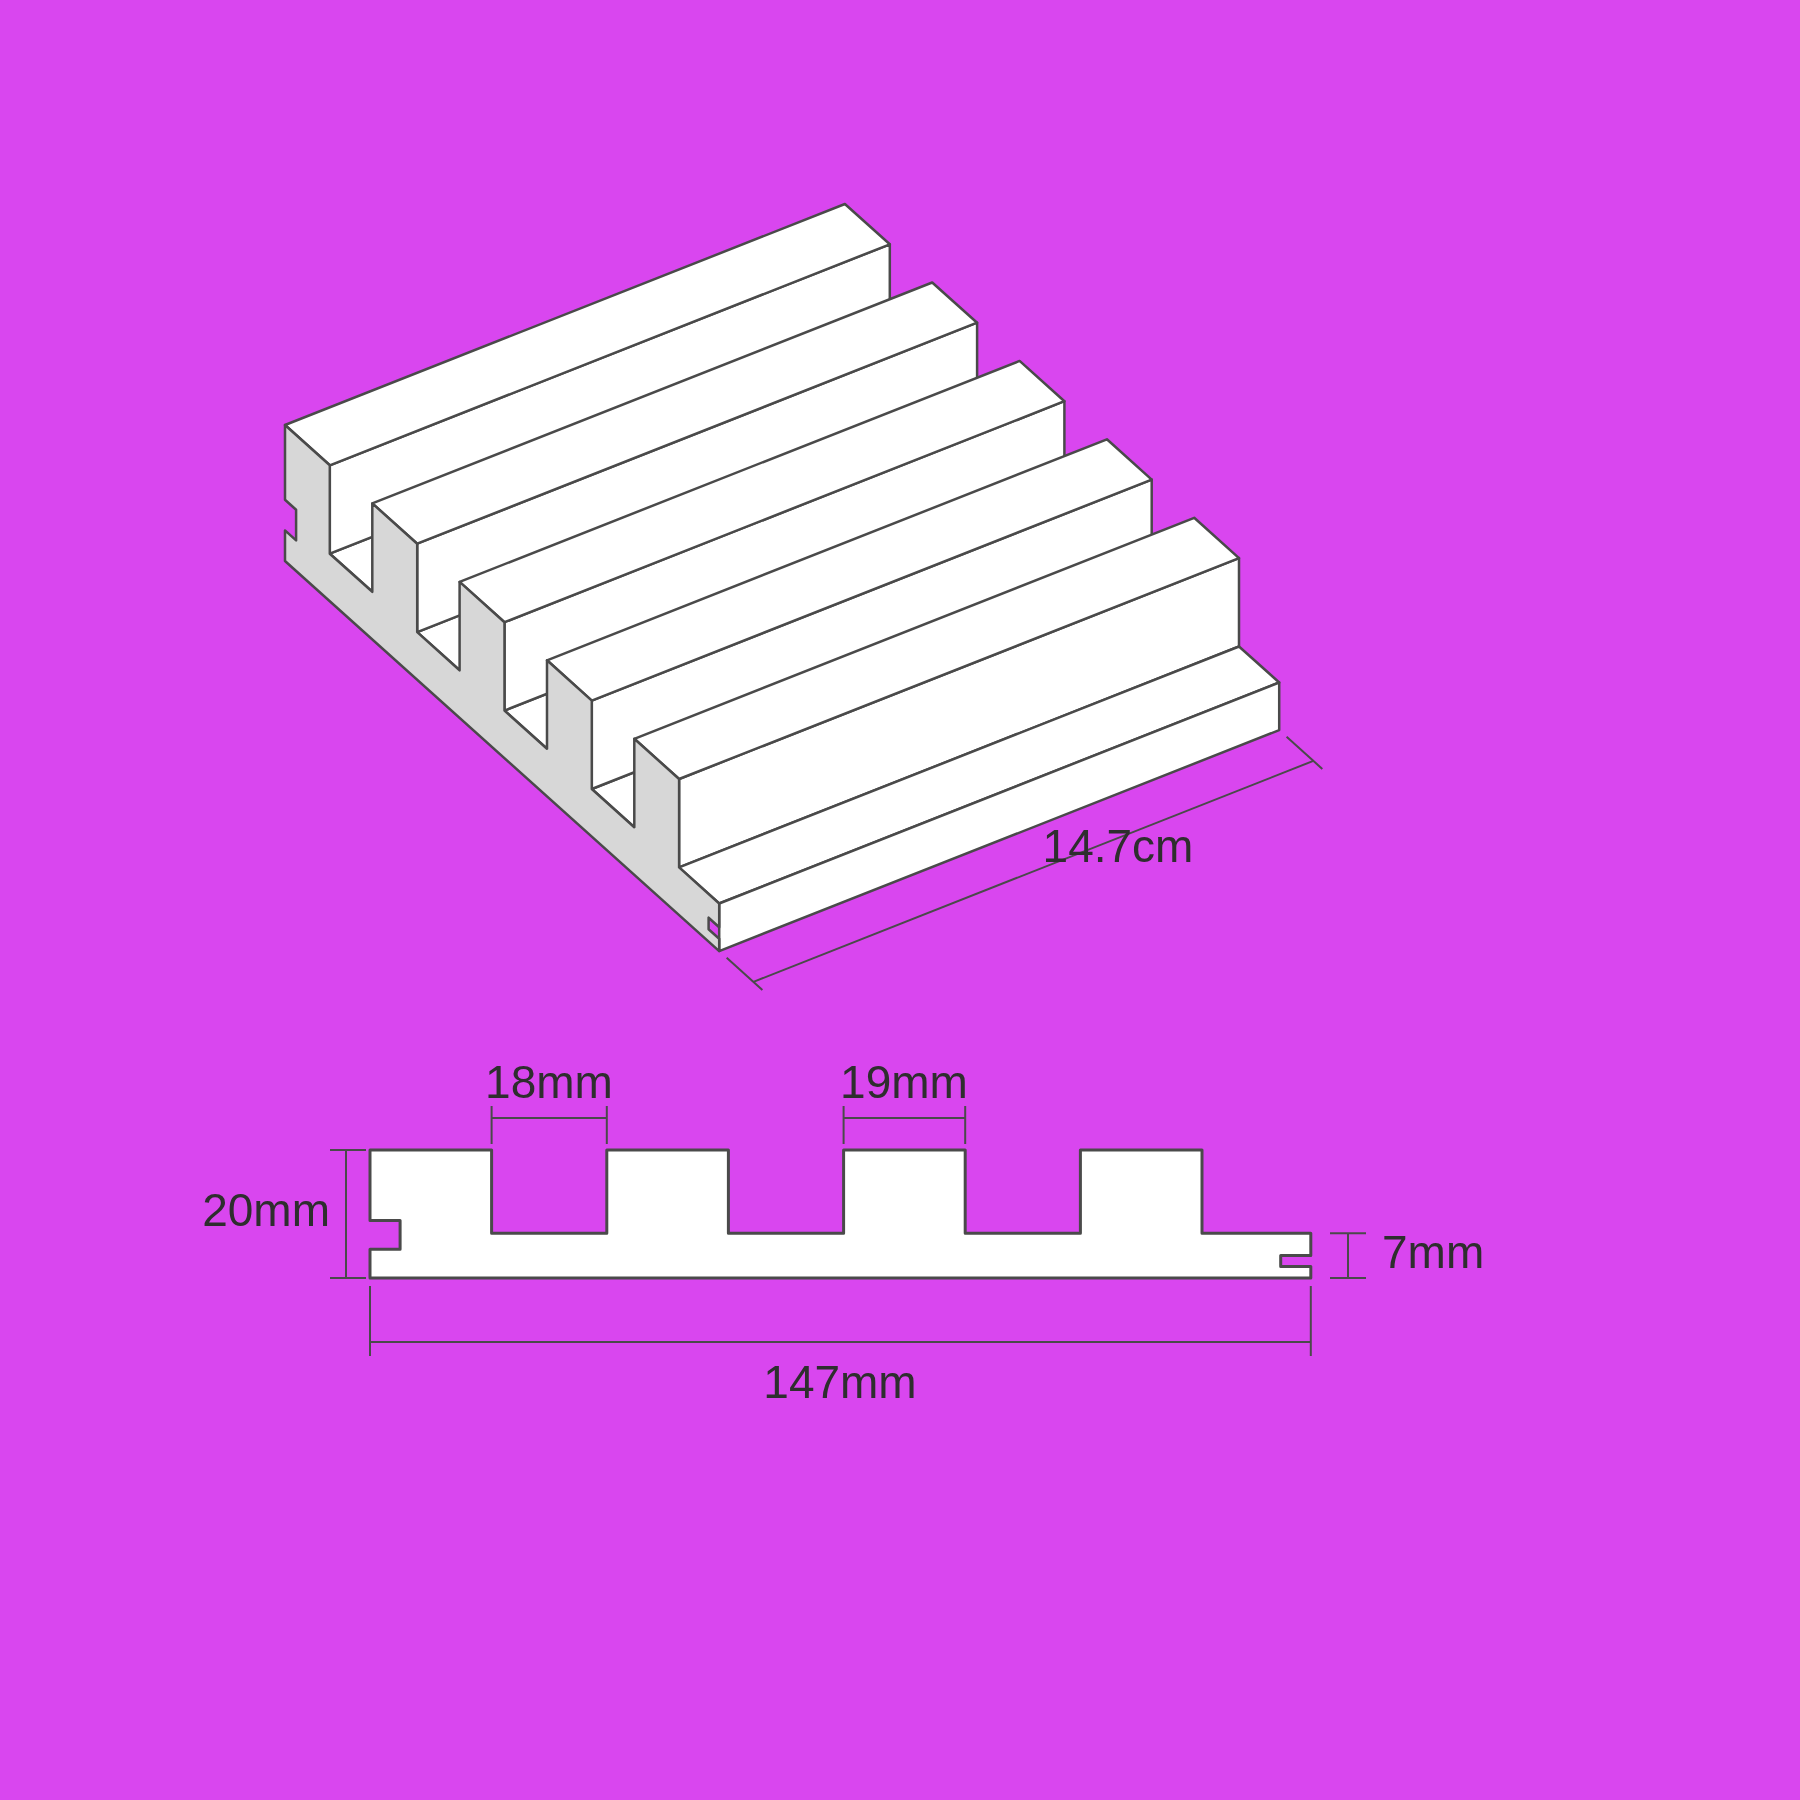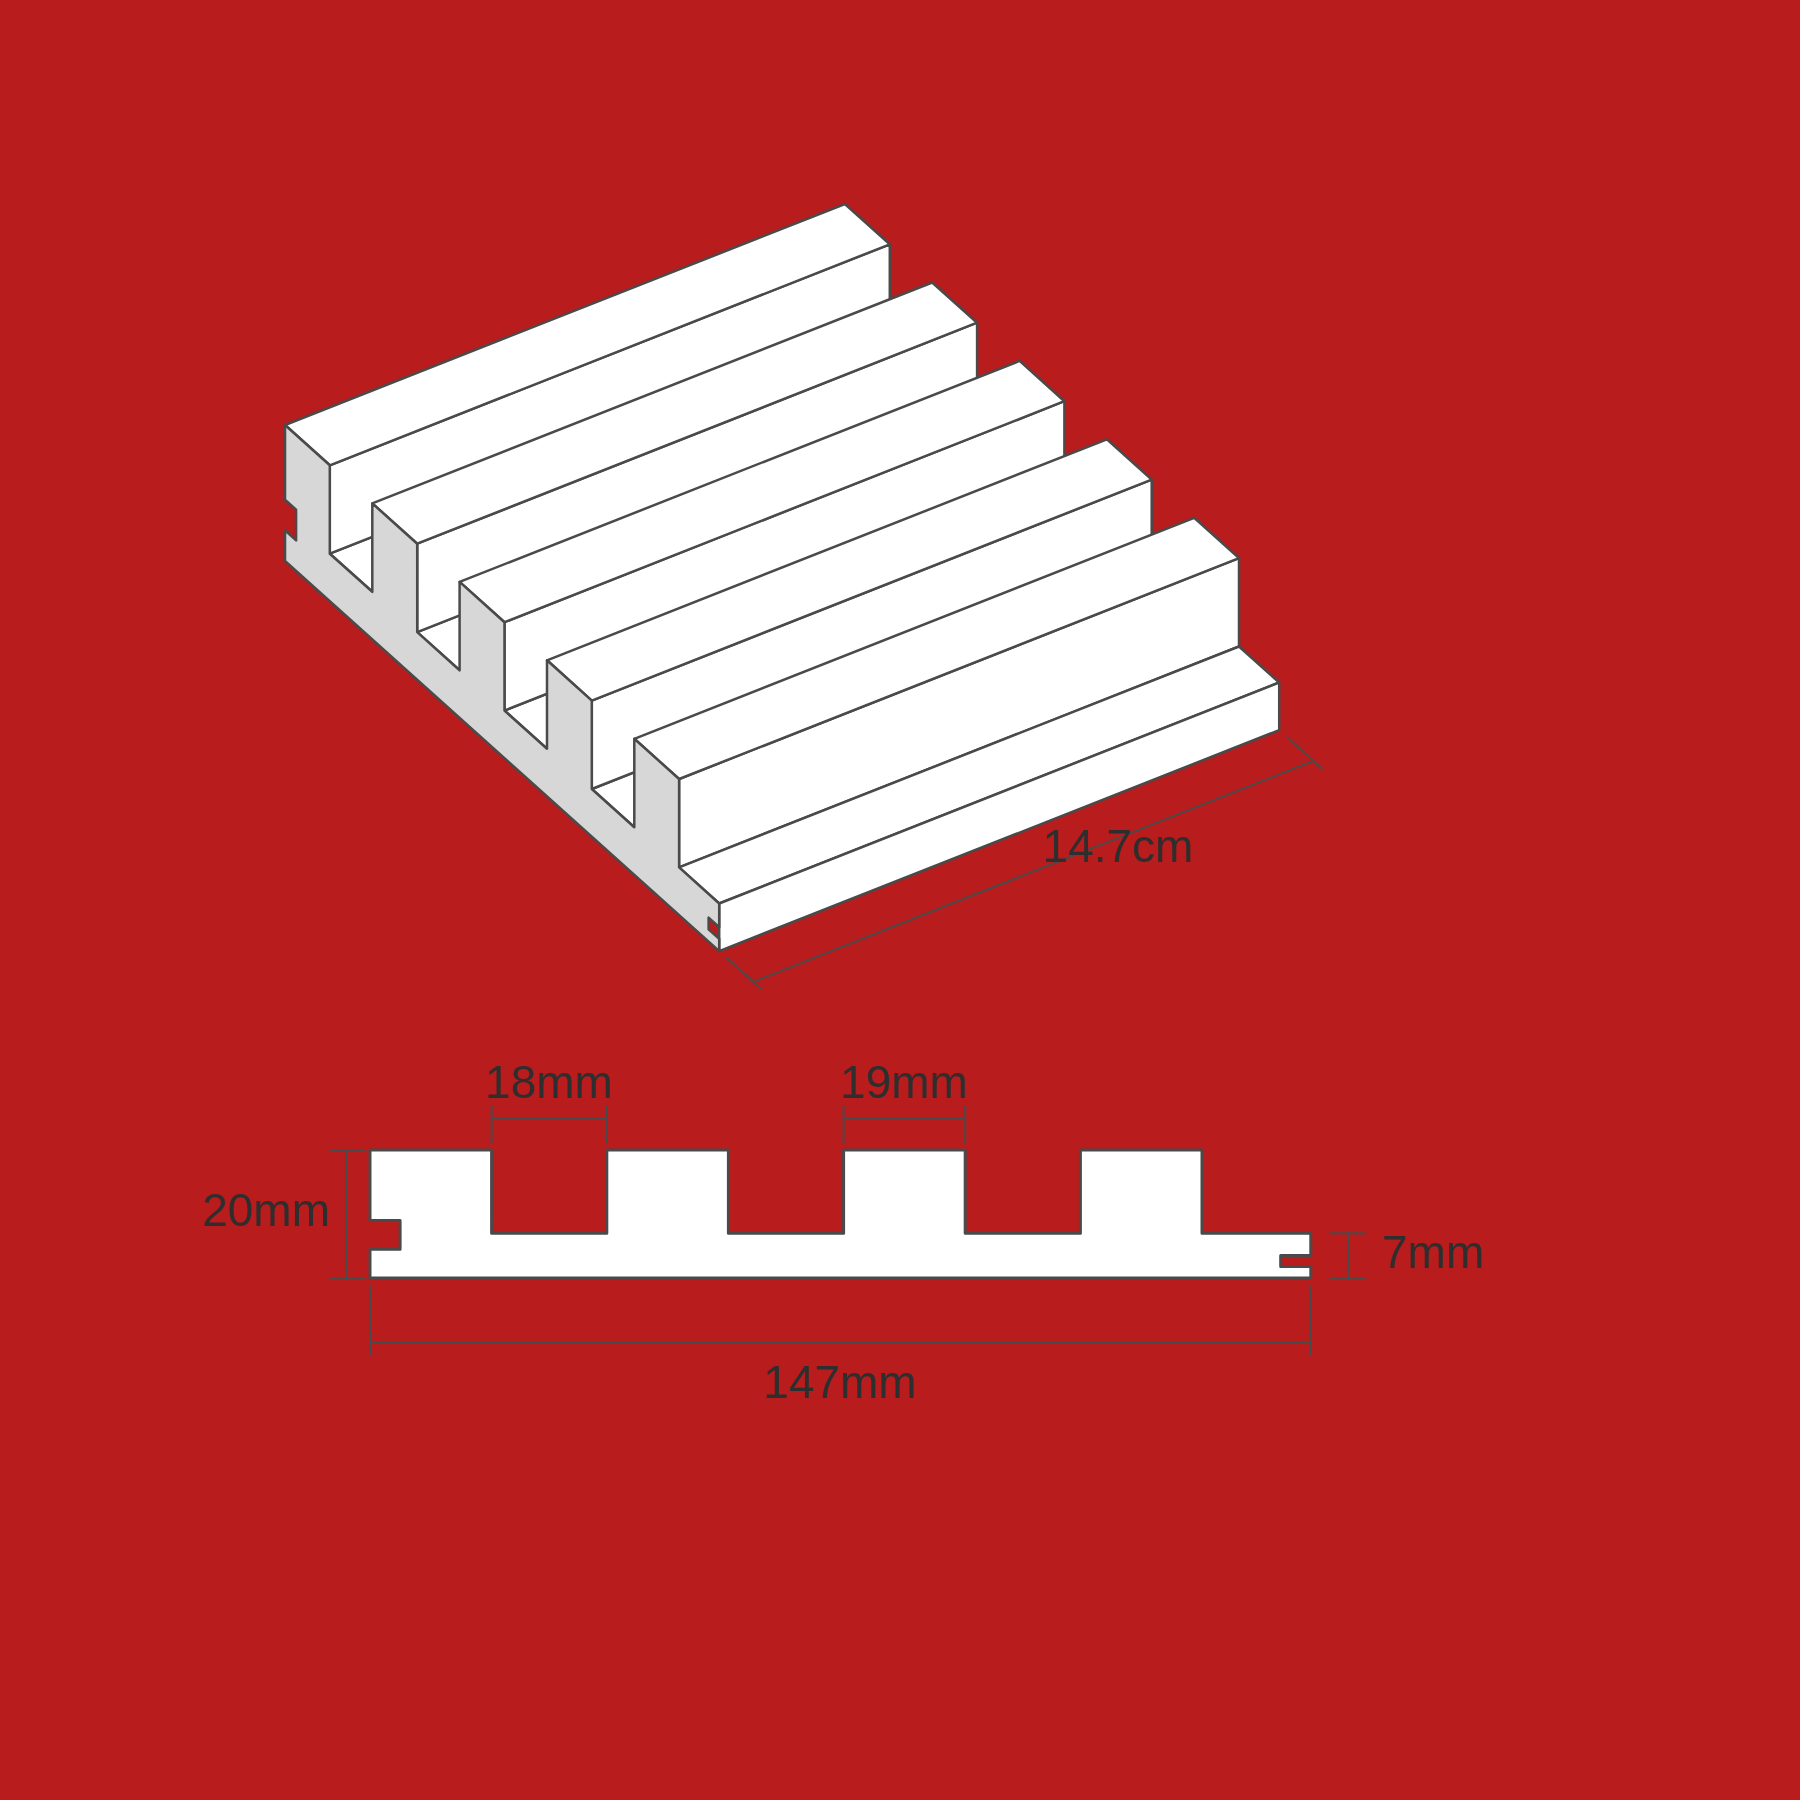--- a/index.html
+++ b/index.html
@@ -4,21 +4,21 @@
 <style>
   html, body {
     margin: 0;
     padding: 0;
     background: #ffffff;
   }
   .canvas {
     position: relative;
     width: 1800px;
     height: 1800px;
-    background: #b91c1c;
+    background: #d946ef;
     overflow: hidden;
   }
   svg { display: block; }
   .dim-label {
     font-family: "Liberation Sans", "DejaVu Sans", sans-serif;
     font-size: 46px;
     font-weight: 500;
     fill: #2e2e2e;
   }
 </style>

